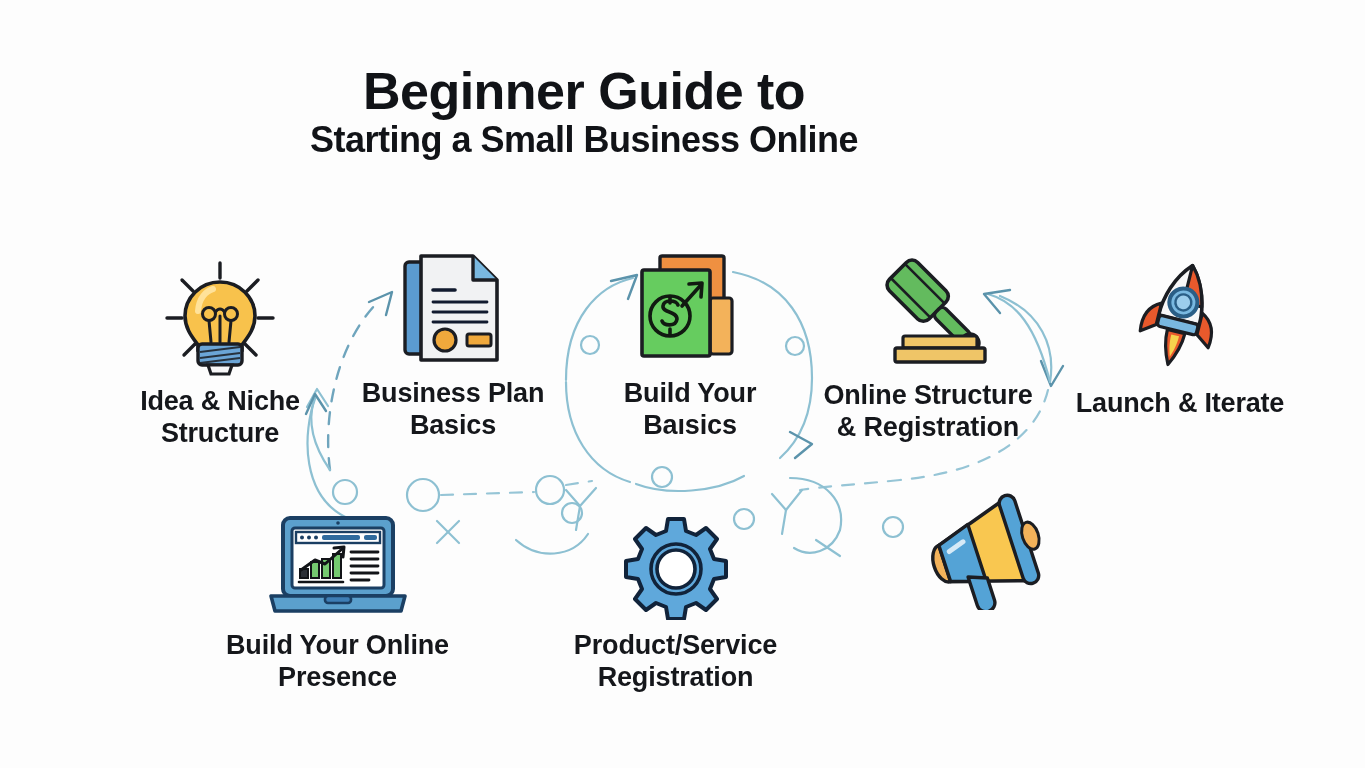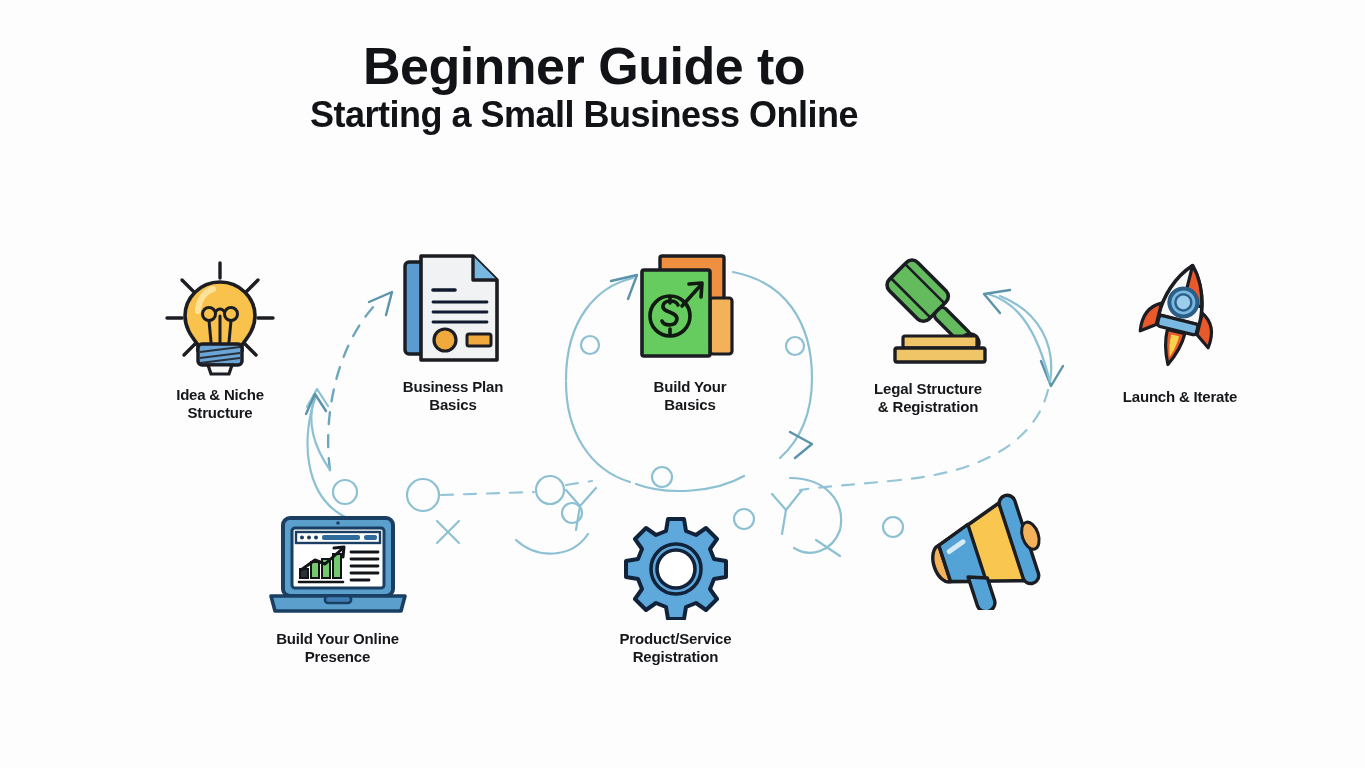--- a/index.html
+++ b/index.html
@@ -22,21 +22,21 @@
     position: relative;
     width: 1365px;
     height: 768px;
     background: #fdfdfd;
   }
 
   
   .title-block {
     position: absolute;
     left: 0;
-    top: 38px;
+    top: 63px;
     width: 1168px;
     text-align: center;
     line-height: 1.09;
     letter-spacing: -0.5px;
   }
   .title-line {
     display: block;
     font-size: 52px;
     font-weight: 700;
     color: #111317;
@@ -62,21 +62,21 @@
     width: 230px;
   }
   .step-icon {
     height: 120px;
     display: flex;
     align-items: flex-end;
     justify-content: center;
     margin-bottom: 10px;
   }
   .step-label {
-    font-size: 15px;
+    font-size: 27px;
     font-weight: 700;
     line-height: 1.18;
     color: #15171b;
     letter-spacing: -0.15px;
   }
   .step-label .lb { display: block; }
 
   
   #step-idea      { left: 105px;  top: 256px; }
   #step-plan      { left: 338px;  top: 248px; }
@@ -290,21 +290,21 @@
           <path d="M52,6 L52,62" stroke="#1b1d22" stroke-width="2.6"></path>
           <path d="M72,6 L72,62" stroke="#1b1d22" stroke-width="2.6"></path>
           <rect x="55" y="62" width="14" height="42" rx="5" fill="#63bb5e" stroke="#1b1d22" stroke-width="3.4"></rect>
           <circle cx="62" cy="108" r="9" fill="#63bb5e" stroke="#1b1d22" stroke-width="3.4"></circle>
         </g>
         <rect x="36" y="84" width="74" height="12" rx="2" fill="#efc567" stroke="#1b1d22" stroke-width="3.2"></rect>
         <rect x="28" y="96" width="90" height="14" rx="2" fill="#efc567" stroke="#1b1d22" stroke-width="3.4"></rect>
       </svg>
     </div>
     <div class="step-label">
-      <span class="lb">Legal Structure</span>
+      <span class="lb">Online Structure</span>
       <span class="lb">&amp; Registration</span>
     </div>
   </div>
 
   <div class="step" id="step-online">
     <div class="step-icon">
       <svg width="146" height="106" viewBox="0 0 146 106">
         <rect x="18" y="4" width="110" height="78" rx="7" fill="#5ba0cd" stroke="#1b3f63" stroke-width="4"></rect>
         <rect x="27" y="14" width="92" height="60" rx="3" fill="#ffffff" stroke="#1b3f63" stroke-width="3"></rect>
         <circle cx="73" cy="9" r="1.8" fill="#1b3f63"></circle>

